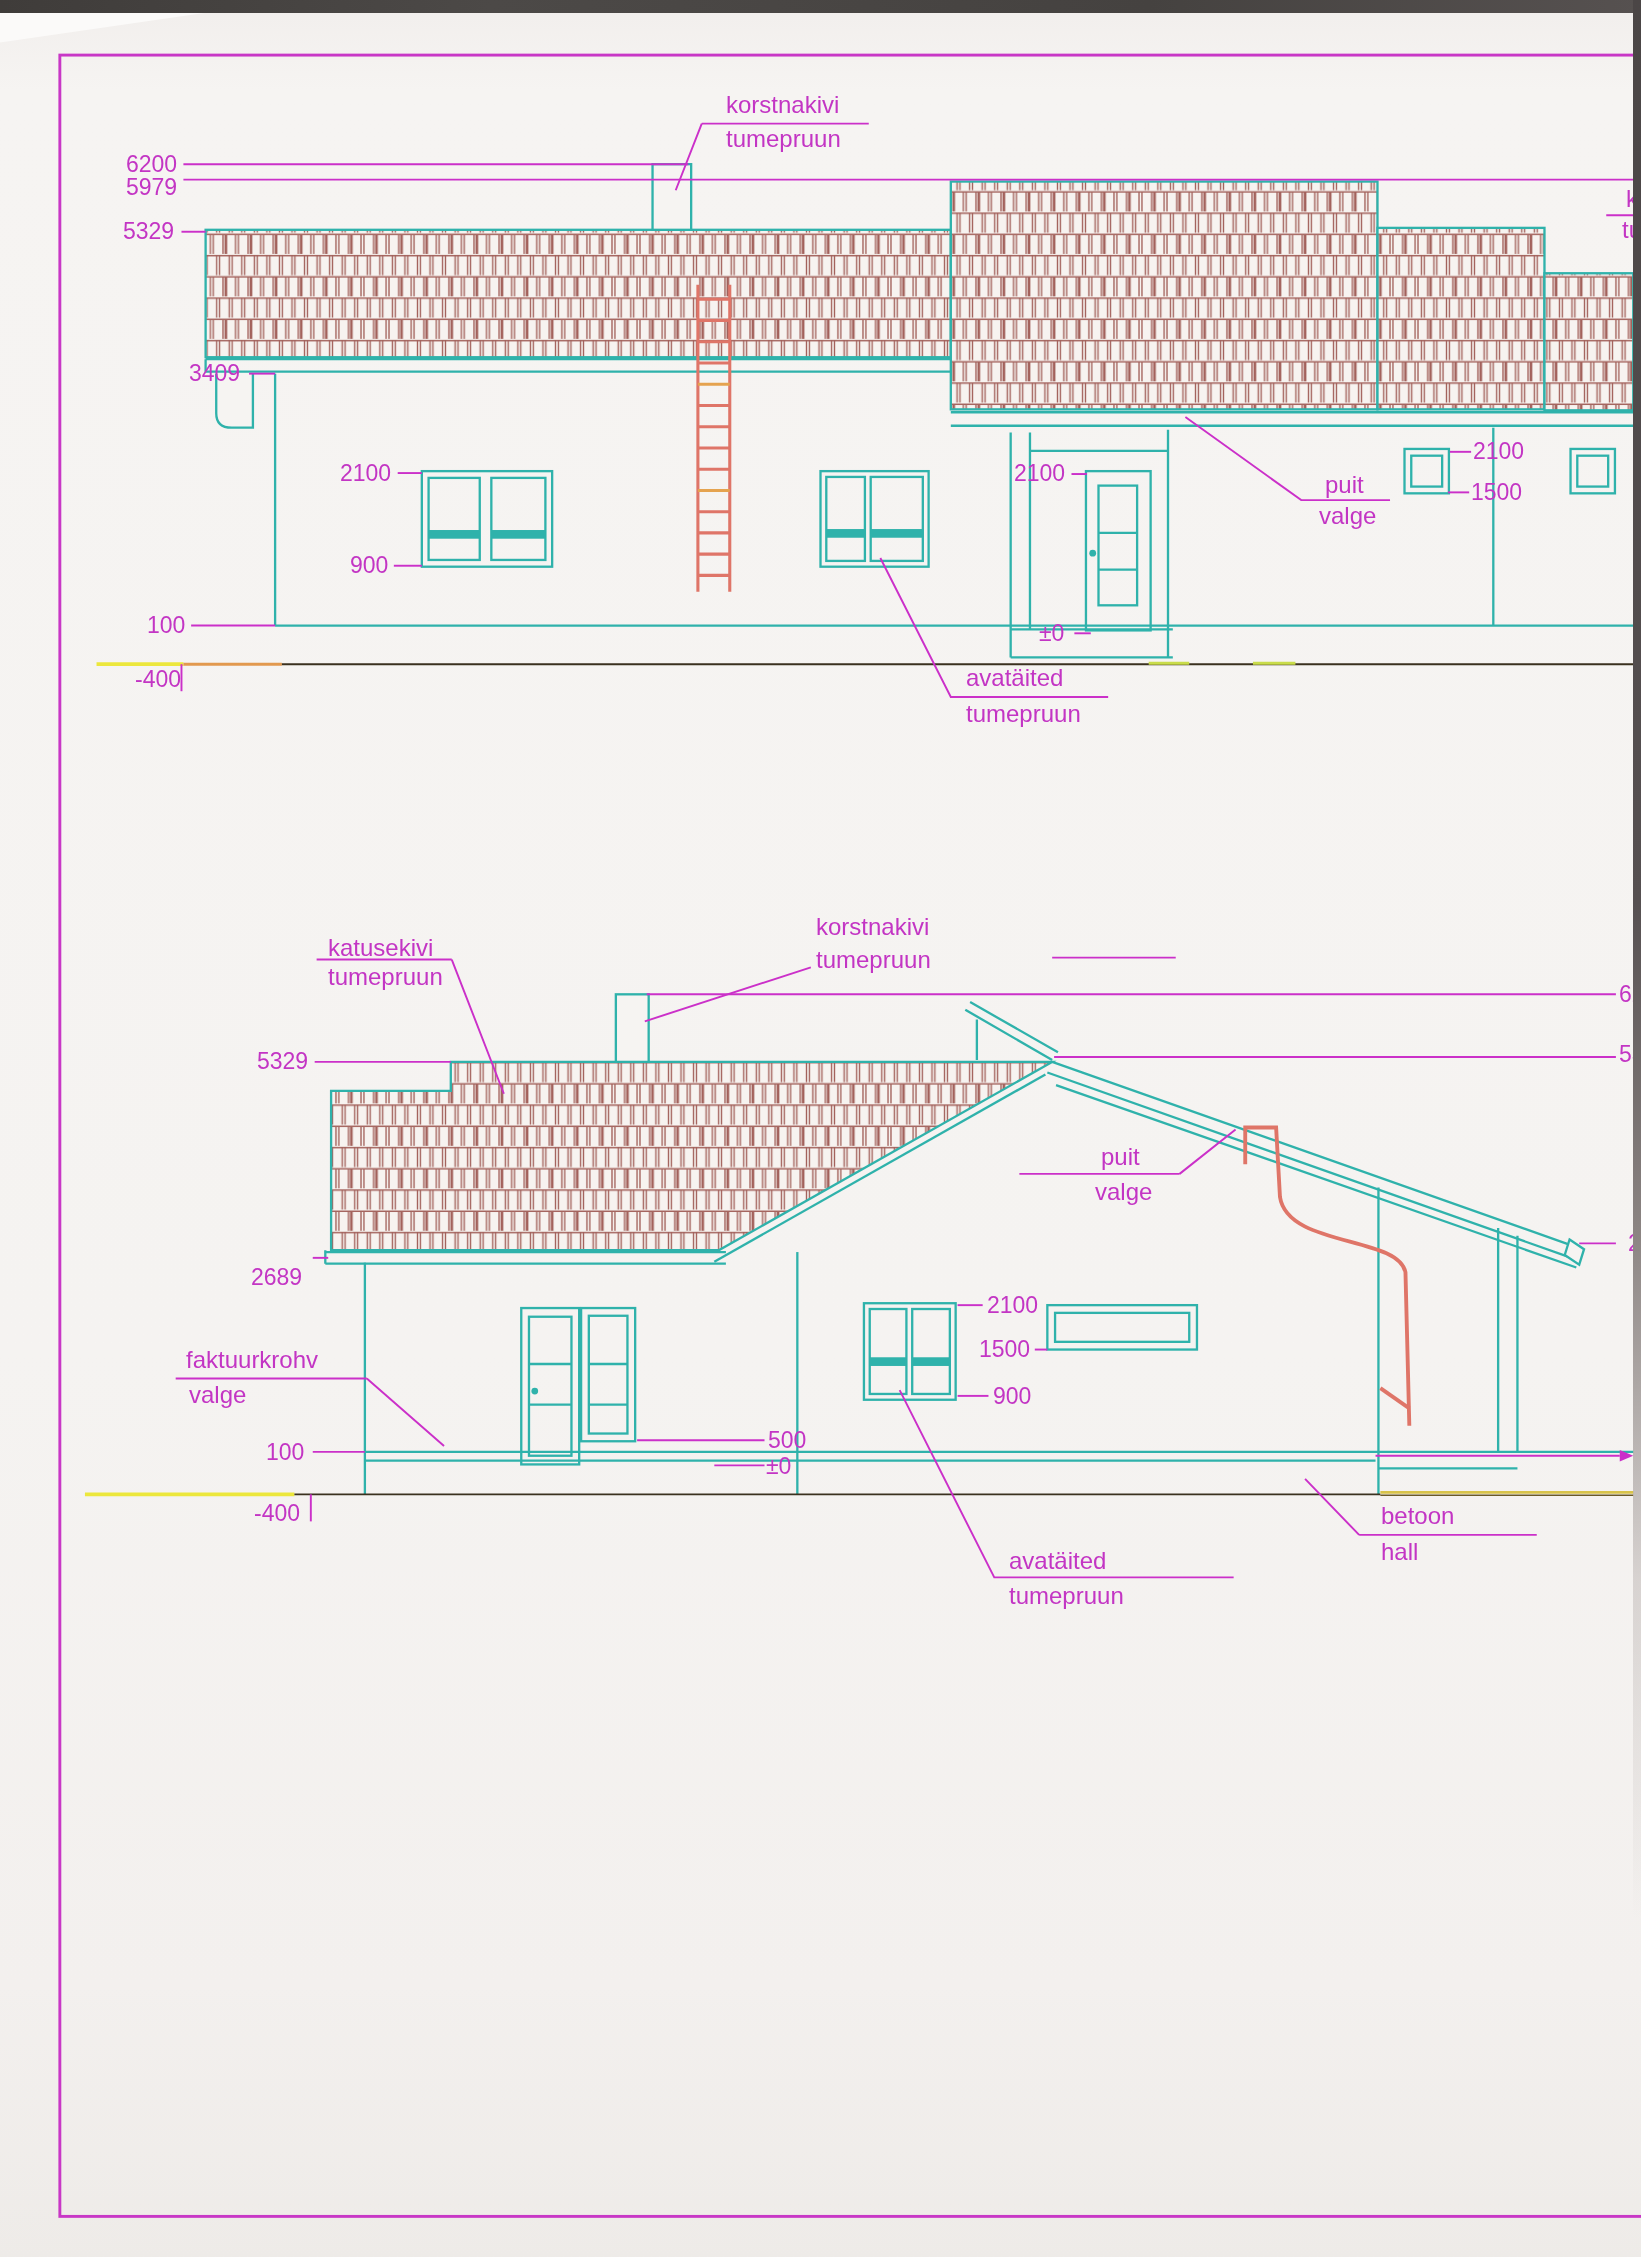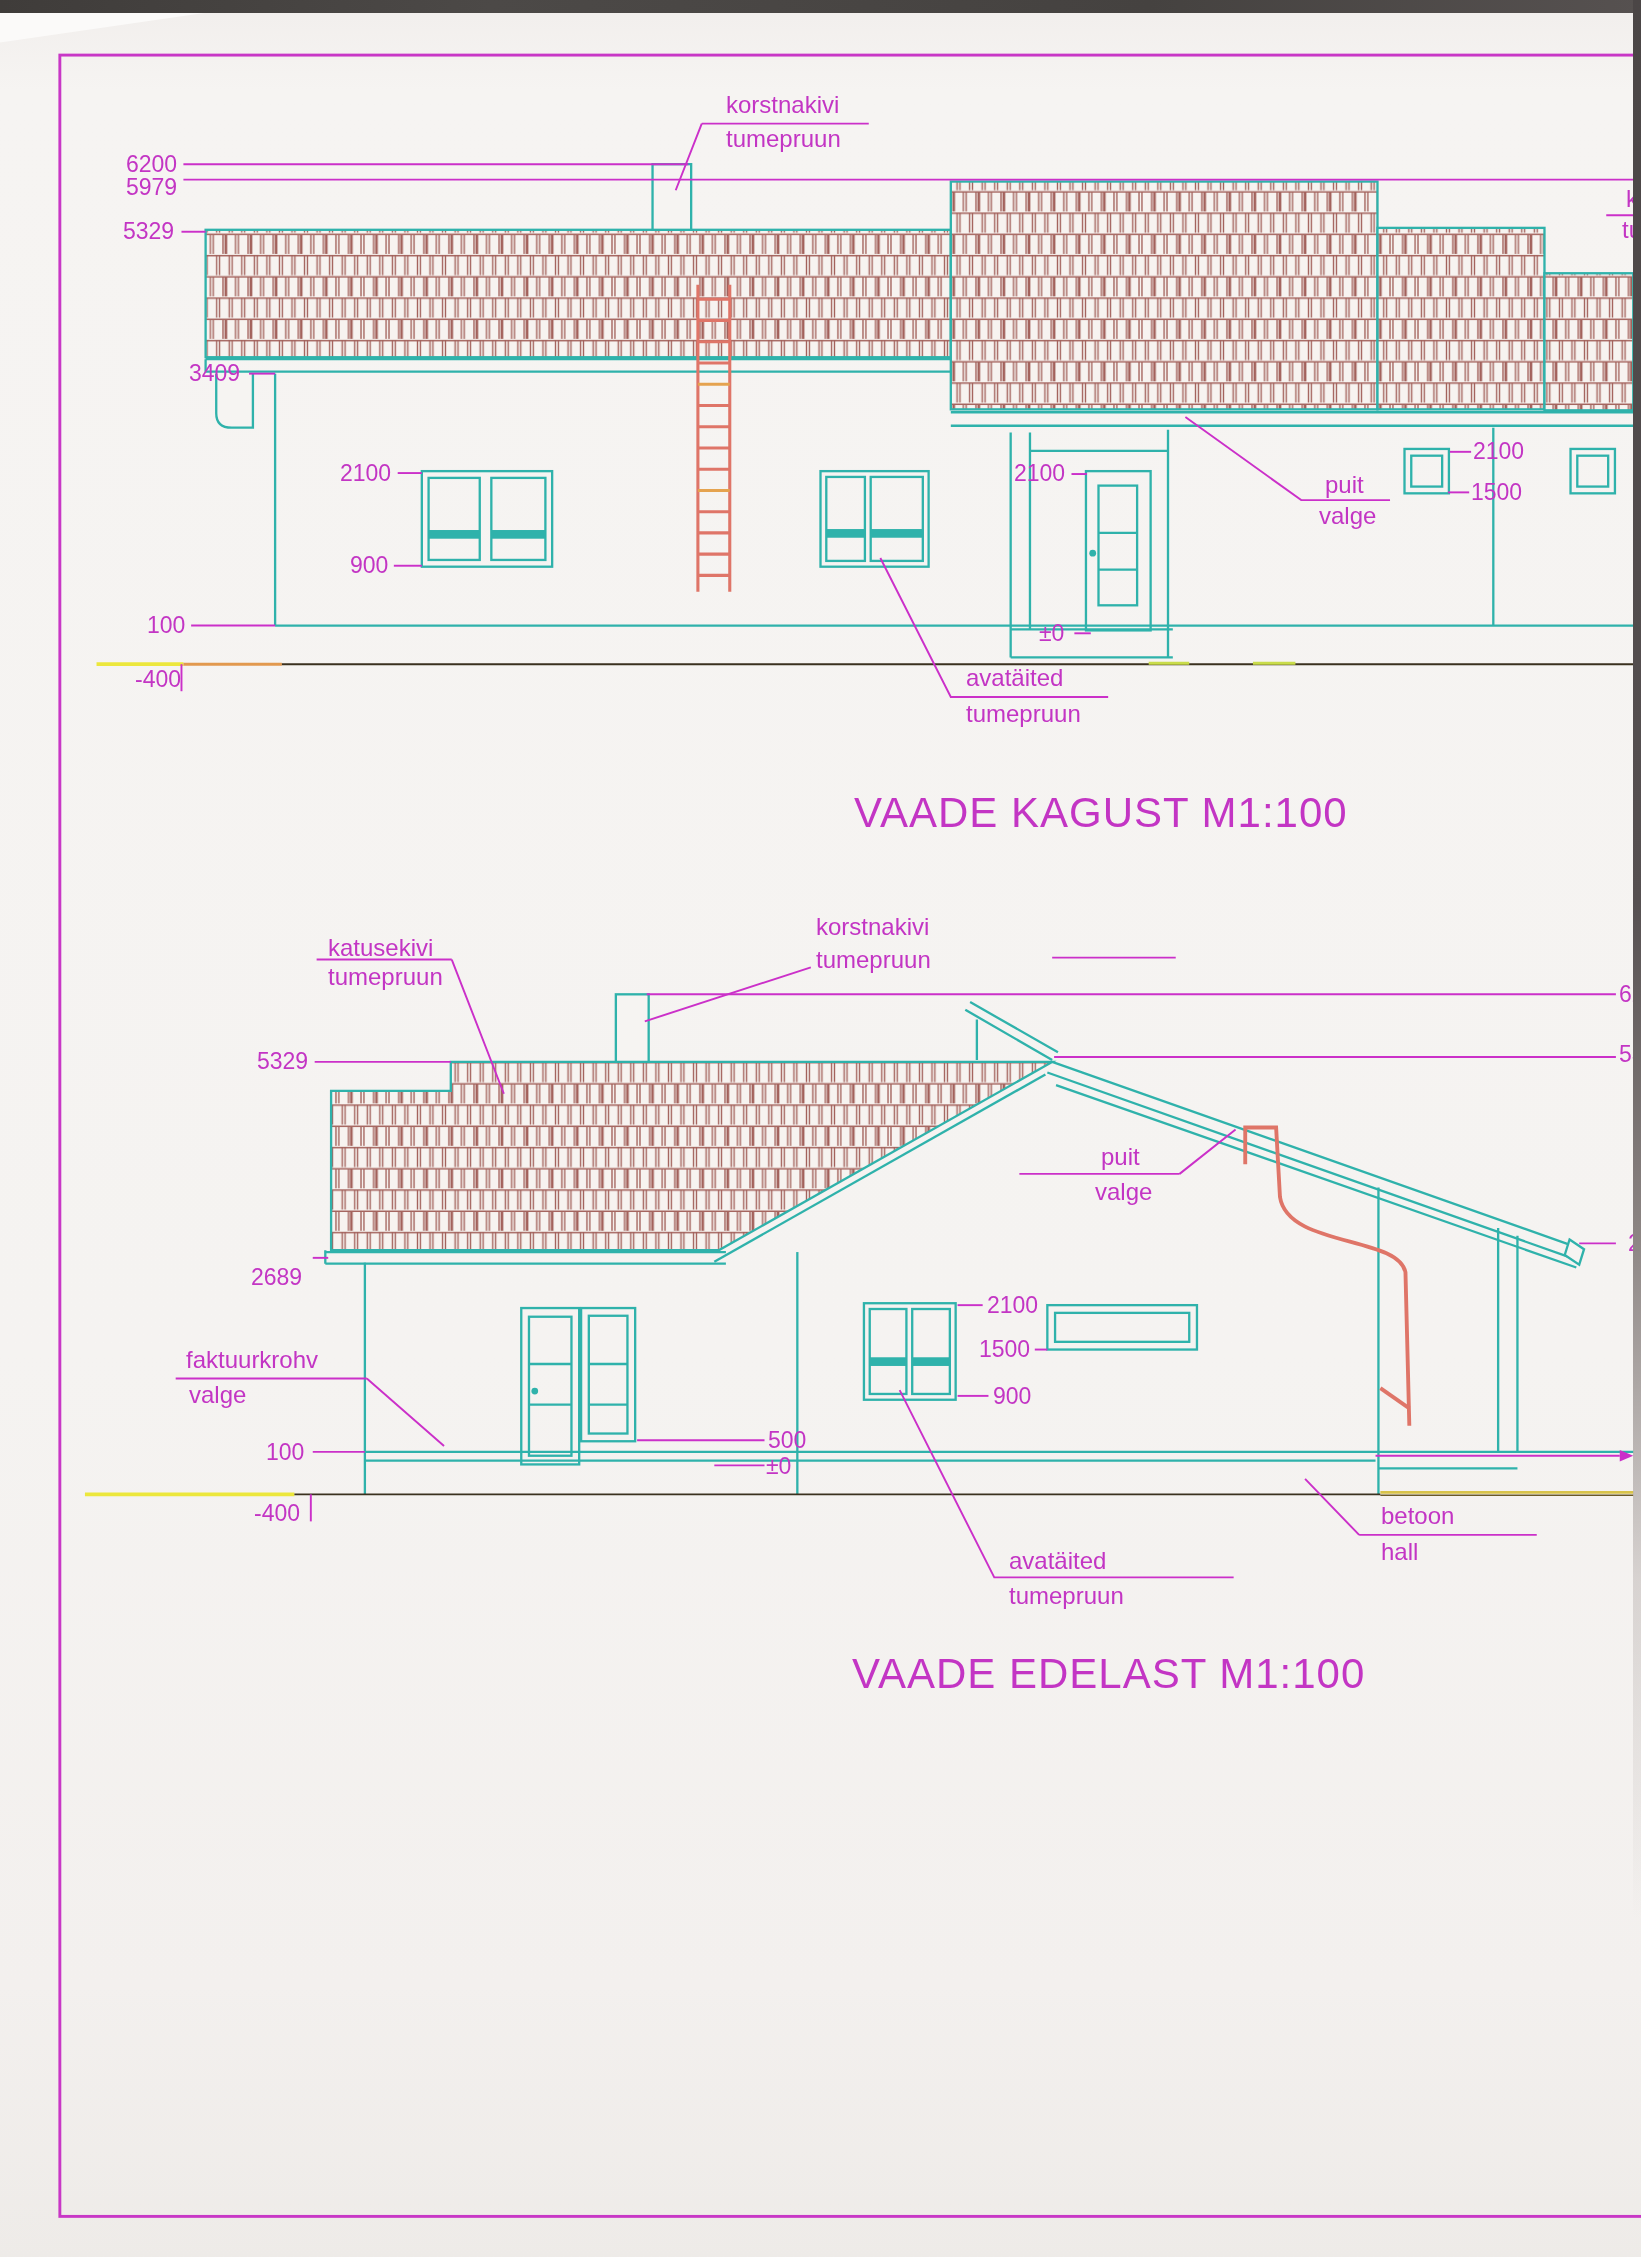--- a/index.html
+++ b/index.html
@@ -212,21 +212,20 @@
   <div class="lbl dim" style="left:1473px;top:440px;">2100</div>
   <div class="lbl dim" style="left:1471px;top:481px;">1500</div>
   <div class="lbl note" style="left:726px;top:93px;">korstnakivi</div>
   <div class="lbl note" style="left:726px;top:127px;">tumepruun</div>
   <div class="lbl note" style="left:966px;top:666px;">avatäited</div>
   <div class="lbl note" style="left:966px;top:702px;">tumepruun</div>
   <div class="lbl note" style="left:1325px;top:473px;">puit</div>
   <div class="lbl note" style="left:1319px;top:504px;">valge</div>
   <div class="lbl note" style="left:1626px;top:187px;">k</div>
   <div class="lbl note" style="left:1622px;top:218px;">tu</div>
-  <div class="lbl title" style="left:854px;top:792px;">VAADE KAGUST M1:100</div>
 
   <div class="lbl note" style="left:328px;top:927px;margin-top:9px;">katusekivi</div>
   <div class="lbl note" style="left:328px;top:965px;">tumepruun</div>
   <div class="lbl note" style="left:816px;top:915px;">korstnakivi</div>
   <div class="lbl note" style="left:816px;top:948px;">tumepruun</div>
   <div class="lbl dim" style="left:257px;top:1050px;">5329</div>
   <div class="lbl dim" style="left:1619px;top:983px;">62</div>
   <div class="lbl dim" style="left:1619px;top:1043px;">53</div>
   <div class="lbl dim" style="left:1628px;top:1232px;">2</div>
   <div class="lbl dim" style="left:251px;top:1266px;">2689</div>
@@ -238,18 +237,17 @@
   <div class="lbl dim" style="left:768px;top:1429px;">500</div>
   <div class="lbl dim" style="left:766px;top:1455px;">±0</div>
   <div class="lbl note" style="left:186px;top:1348px;">faktuurkrohv</div>
   <div class="lbl note" style="left:189px;top:1383px;">valge</div>
   <div class="lbl dim" style="left:266px;top:1441px;">100</div>
   <div class="lbl dim" style="left:254px;top:1502px;">-400</div>
   <div class="lbl note" style="left:1009px;top:1549px;">avatäited</div>
   <div class="lbl note" style="left:1009px;top:1584px;">tumepruun</div>
   <div class="lbl note" style="left:1381px;top:1504px;">betoon</div>
   <div class="lbl note" style="left:1381px;top:1540px;">hall</div>
-  <div class="lbl title" style="left:852px;top:1653px;">VAADE EDELAST M1:100</div>
 
   <div class="scanband-top"></div>
   <div class="scanband-right"></div>
 </div>
 
 
 </body></html>

